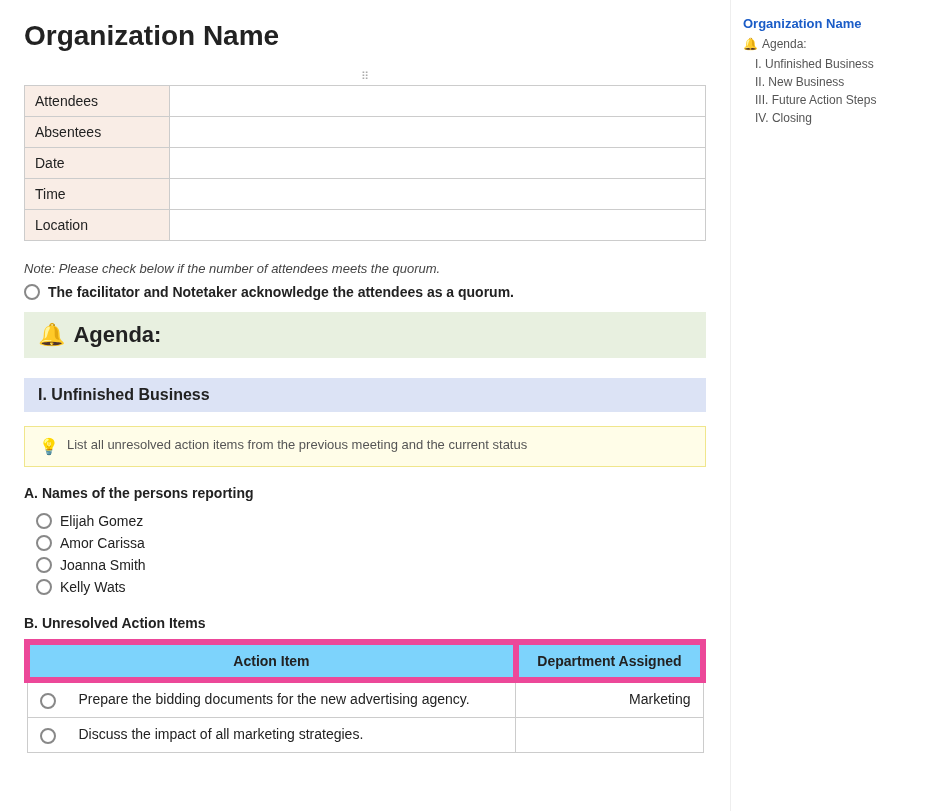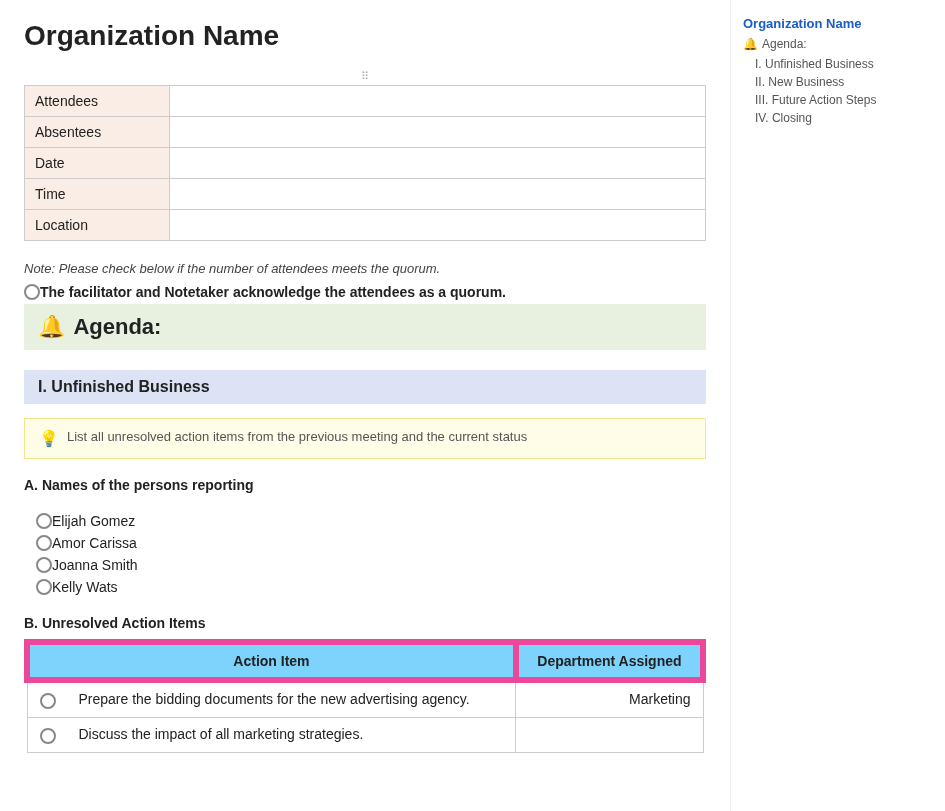--- a/index.html
+++ b/index.html
@@ -84,22 +84,23 @@
     
     .note-text {
       font-style: italic;
       color: #444;
       font-size: 13px;
       margin-bottom: 8px;
     }
     .quorum-row {
       display: flex;
       align-items: flex-end;
-      font-weight: bold;
-      margin-bottom: 4px;
+      gap: 8px;
+      font-weight: bold;
+      margin-bottom: 12px;
     }
     .radio-circle {
       width: 16px;
       height: 16px;
       border-radius: 50%;
       border: 2px solid #888;
       display: inline-block;
       flex-shrink: 0;
     }
 
@@ -137,30 +138,31 @@
       color: #555;
     }
     .tip-box .tip-icon {
       font-size: 16px;
       flex-shrink: 0;
     }
 
     
     .sub-section-title {
       font-weight: bold;
-      margin-bottom: 20px;
+      margin-bottom: 12px;
       font-size: 14px;
     }
     .person-list {
       list-style: none;
       margin-bottom: 20px;
     }
     .person-list li {
       display: flex;
       align-items: center;
+      gap: 8px;
       margin-bottom: 6px;
       font-size: 14px;
       padding-left: 12px;
     }
 
     
     .action-table {
       width: 100%;
       border-collapse: collapse;
       margin-top: 8px;

